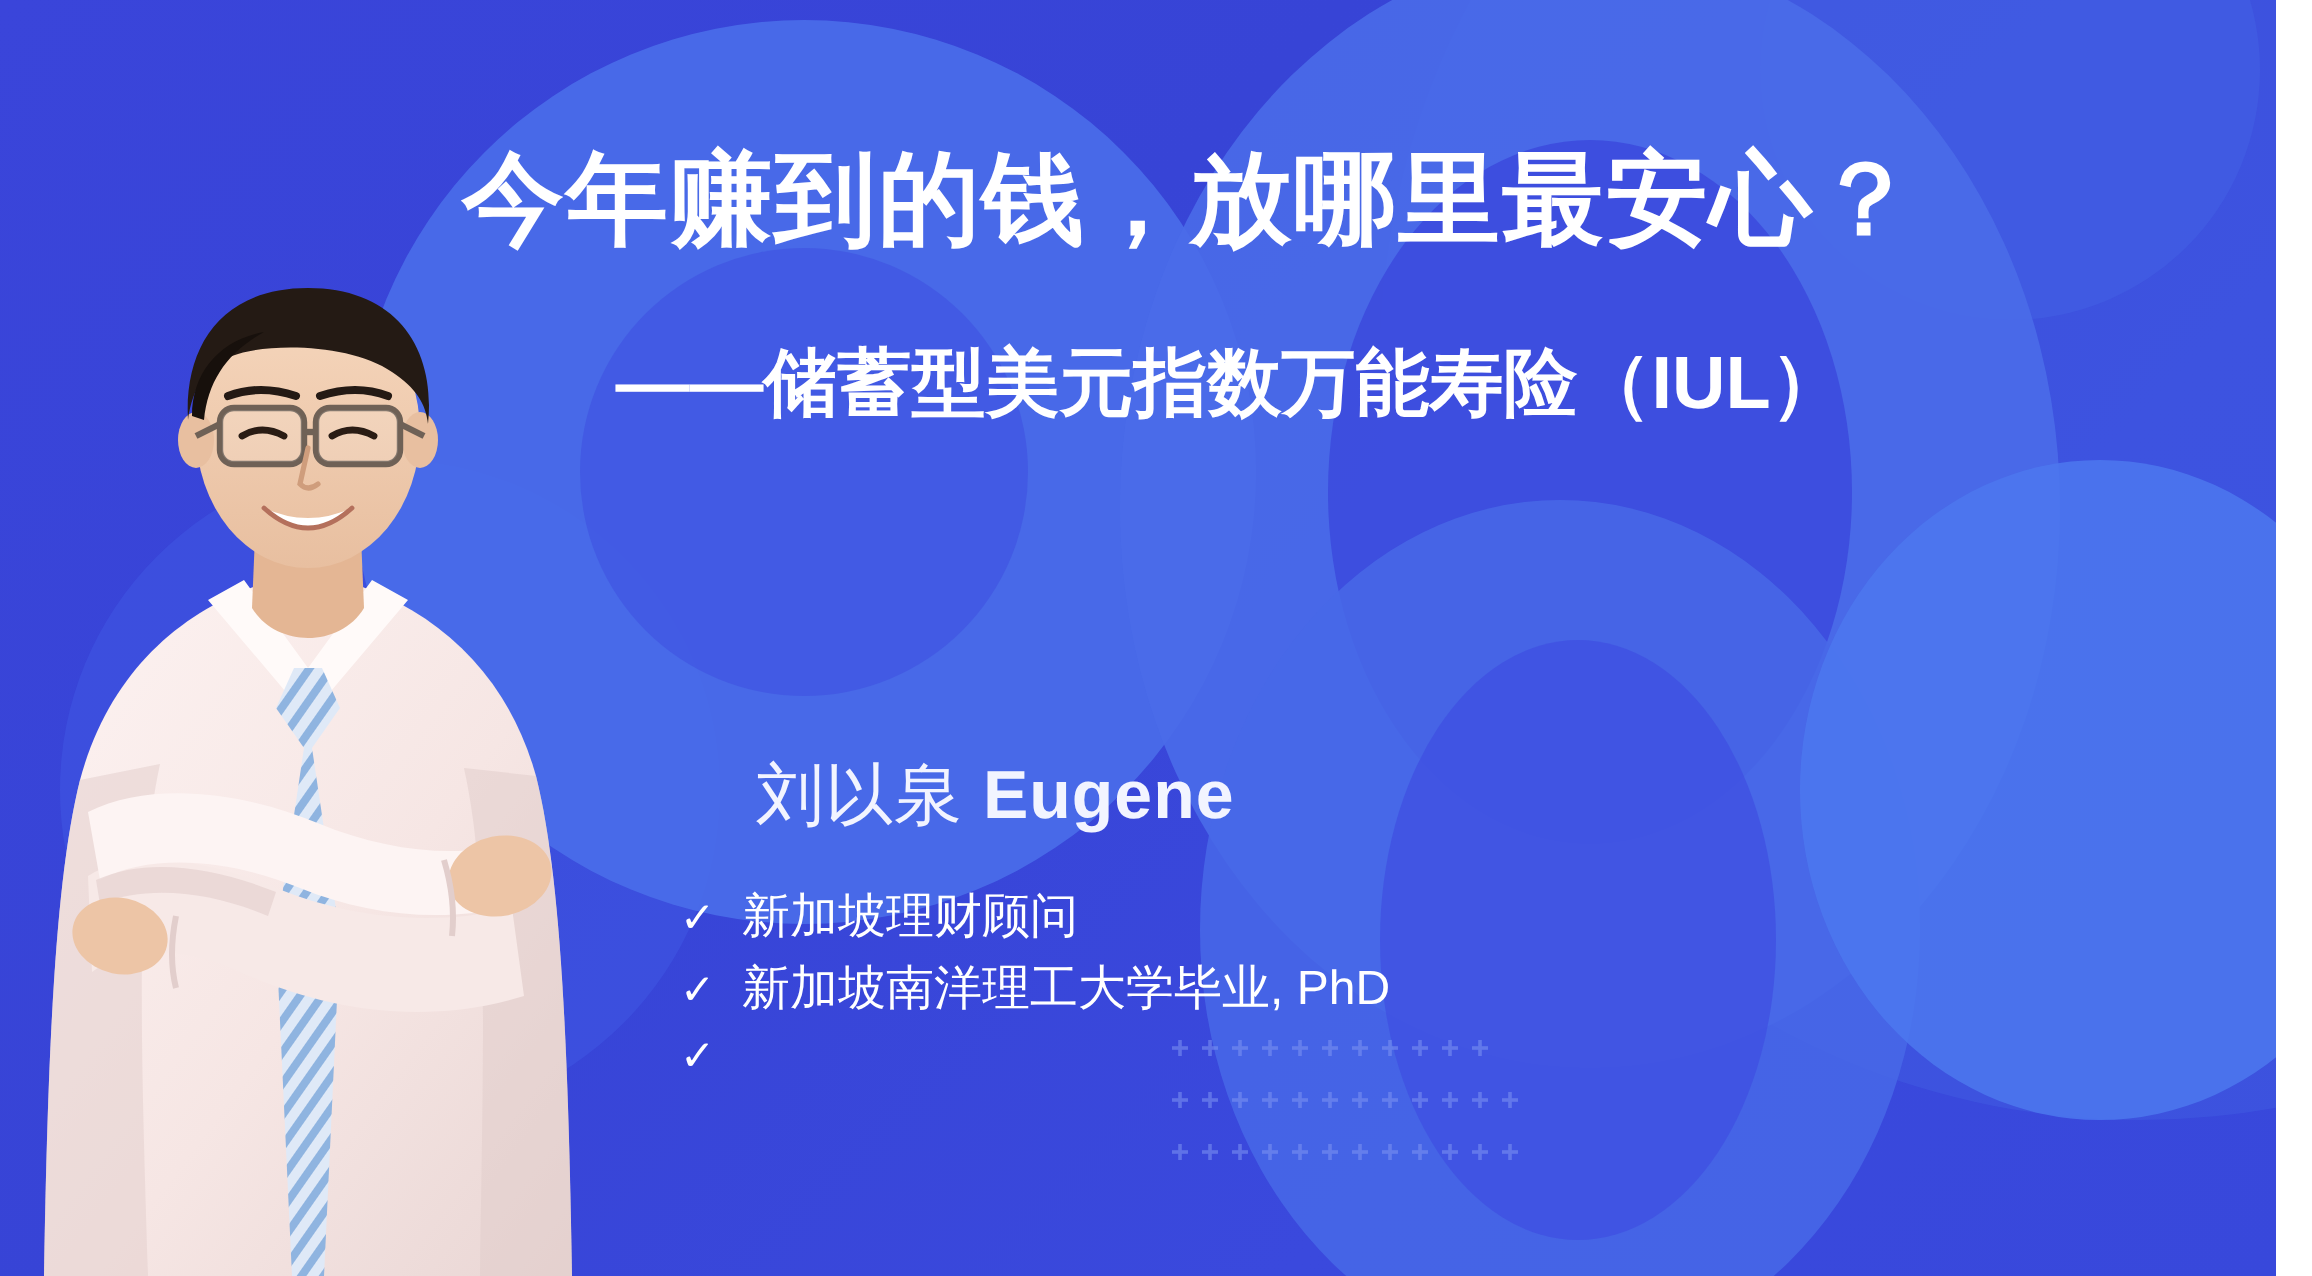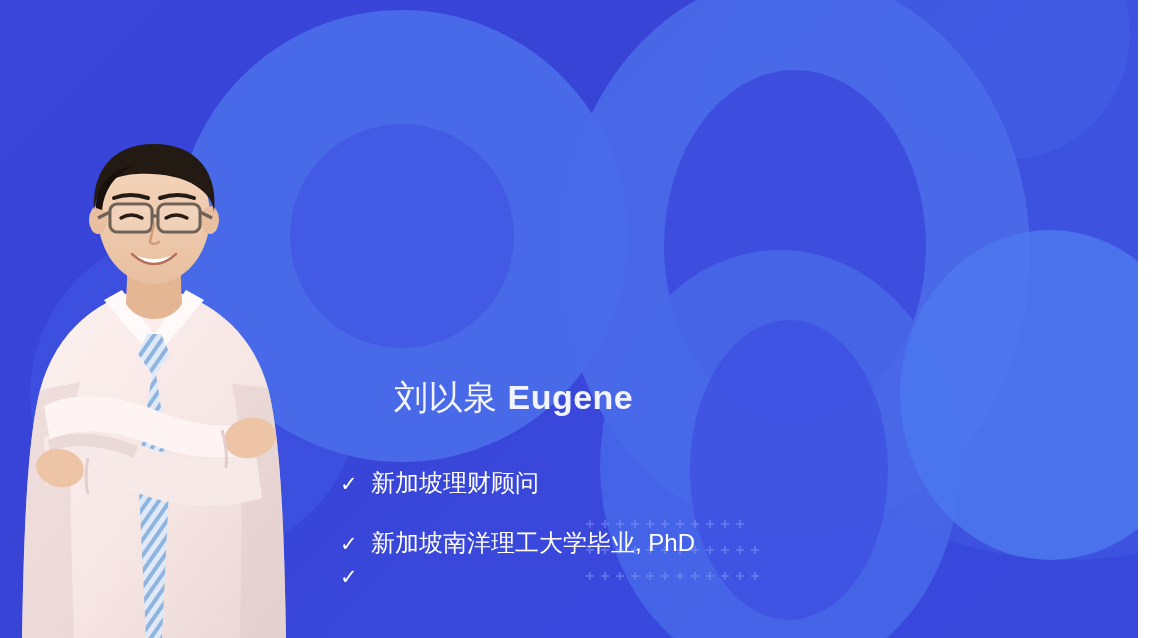--- a/index.html
+++ b/index.html
@@ -141,21 +141,20 @@
     line-height:1.45;
   }
   .presenter{
     position:absolute;
     left:378px;
     top:375px;
     color:#f2f4ff;
     font-size:34px;
     font-weight:500;
     letter-spacing:.5px;
-    margin-left:16px;
   }
   .presenter .en{font-weight:bold;}
   .cred-list{
     position:absolute;
     left:340px;
     top:442px;
     margin:0;
     padding:0;
     list-style:none;
   }
@@ -167,21 +166,21 @@
     line-height:1.42;
     margin-bottom:2px;
   }
   .cred-check{
     color:#ffffff;
     font-size:21px;
     width:31px;
     flex:0 0 31px;
     font-weight:300;
   }
-  .cred-text{white-space:nowrap;margin-top:24px;}
+  .cred-text{white-space:nowrap;}
   .cta{
     position:absolute;
     left:856px;
     top:516px;
     color:#fdf0a6;
     font-size:44px;
     font-weight:bold;
     letter-spacing:2px;
     text-shadow:2px 2px 0 rgba(40,48,160,.35);
   }
@@ -359,22 +358,24 @@
                  C 102 308, 70 304, 46 314 Z" fill="#e6d2d0" opacity=".7"></path>
 
         <ellipse cx="246" cy="300" rx="26" ry="20" fill="#edc5a6" transform="rotate(-12 246 300)"></ellipse>
         <ellipse cx="56" cy="330" rx="24" ry="19" fill="#edc5a6" transform="rotate(12 56 330)"></ellipse>
 
         <path d="M 218 292 Q 224 312, 222 330" stroke="#e2cecc" stroke-width="3" fill="none"></path>
         <path d="M 84 320 Q 80 340, 84 356" stroke="#e2cecc" stroke-width="3" fill="none"></path>
       </g>
     </svg>
 
+    <div class="headline">今年赚到的钱，放哪里最安心？</div>
 
     <div class="subline">
+      <div>——储蓄型美元指数万能寿险（IUL）</div>
     </div>
 
     <div class="presenter">
       <span>刘以泉</span><span>&nbsp;</span><span class="en">Eugene</span>
     </div>
 
     <ul class="cred-list">
       <li class="cred-item">
         <span class="cred-check">✓</span>
         <span class="cred-text">新加坡理财顾问</span>

